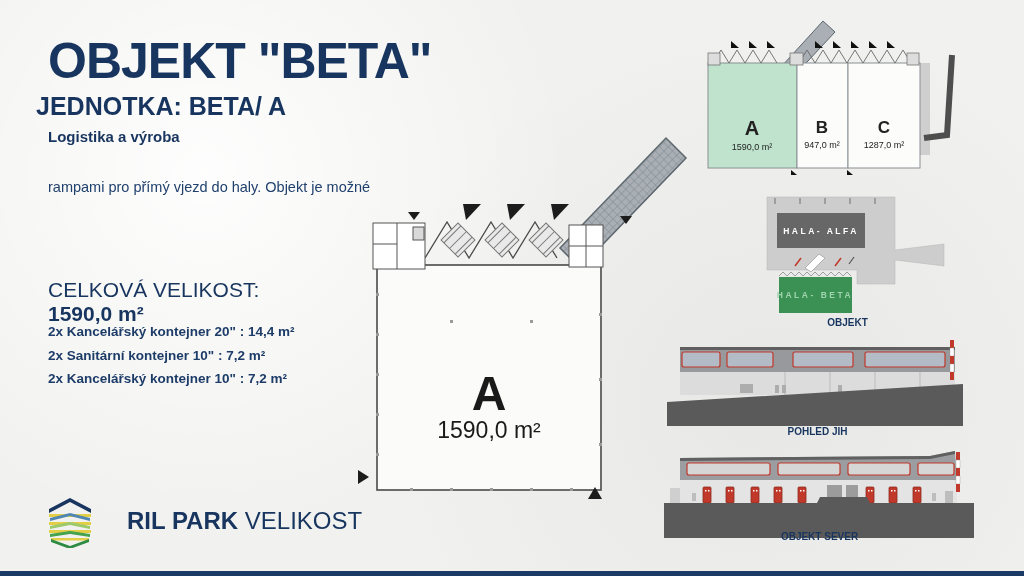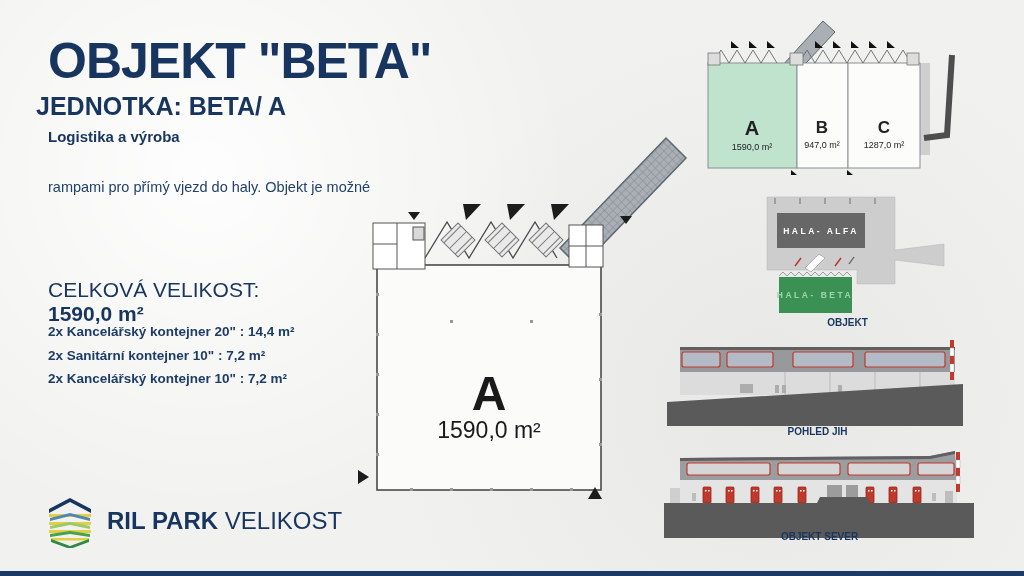--- a/index.html
+++ b/index.html
@@ -18,21 +18,21 @@
   .page-subtitle{left:36px;top:92px;font-size:25px;font-weight:800;color:#17355e;white-space:nowrap;}
   .category{left:48px;top:128px;font-size:15px;font-weight:800;color:#17355e;white-space:nowrap;}
   .desc{left:48px;top:174px;width:370px;font-size:14.5px;font-weight:500;color:#21416d;}
   .desc div{line-height:27px;white-space:nowrap;}
   .size-head{left:48px;top:278px;font-size:21px;font-weight:400;color:#17355e;white-space:nowrap;}
   .size-val{left:48px;top:302px;font-size:21px;font-weight:800;color:#17355e;white-space:nowrap;}
   .spec{left:48px;font-size:13.5px;font-weight:700;color:#1d3c68;white-space:nowrap;}
   .spec.s0{top:324px;} .spec.s1{top:348px;} .spec.s2{top:371px;}
   .brand{left:46px;top:494px;display:flex;align-items:center;gap:13px;}
   .brand-text{font-size:24px;color:#17355e;white-space:nowrap;}
-  .brand-text b{font-weight:800;}
+  .brand-text b{font-weight:800;margin-left:20px;}
   .brand-text span{font-weight:400;}
   .caption{font-size:10px;font-weight:800;color:#17355e;text-align:center;}
   .cap-objekt{left:745px;top:317px;width:205px;}
   .cap-jih{left:665px;top:426px;width:305px;}
   .cap-sever{left:662px;top:531px;width:315px;}
   .footer-bar{left:0;bottom:0;width:1024px;height:5px;background:#1c3a66;}
   svg{display:block;}
   svg text{font-family:"Liberation Sans", sans-serif;}
 </style>
 </head>

